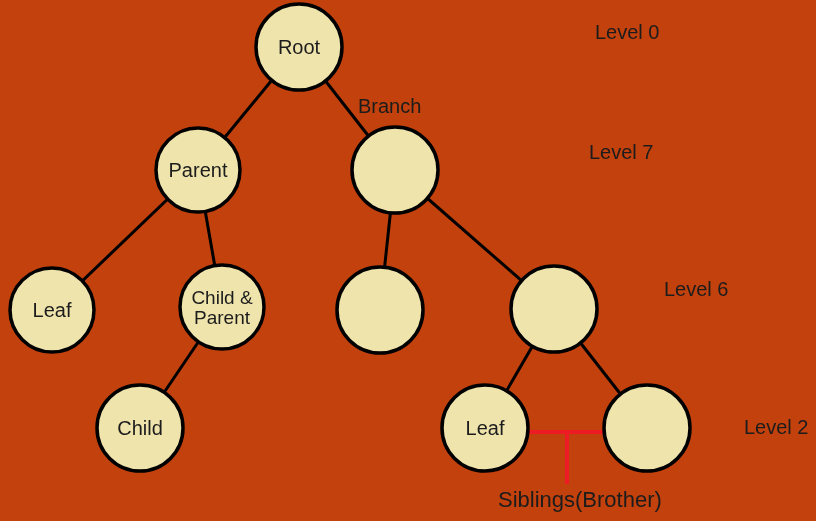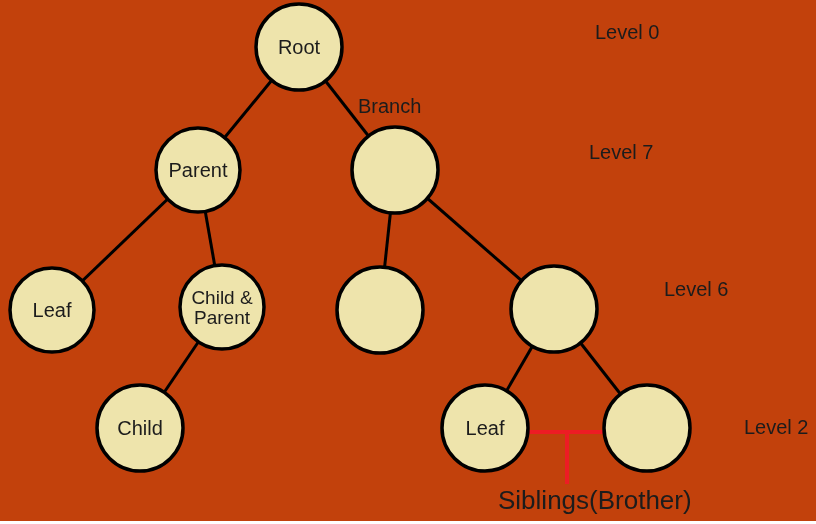--- a/index.html
+++ b/index.html
@@ -22,21 +22,21 @@
     fill: #1c1c1c;
   }
   .node-label.small { font-size: 19px; }
   .float-label {
     position: absolute;
     color: #1c1c1c;
     font-size: 20px;
     line-height: 22px;
     white-space: nowrap;
   }
-  .float-label.siblings { font-size: 26px; }
+  .float-label.siblings { font-size: 22px; }
 </style>
 </head>
 <body>
 
 <div class="stage">
   <svg id="tree-svg" width="816" height="524" viewBox="0 0 816 524">
     <g id="edges-layer">
         <line x1="299" y1="47" x2="198" y2="170" stroke="#000000" stroke-width="3"></line>
         <line x1="299" y1="47" x2="395" y2="170" stroke="#000000" stroke-width="3"></line>
         <line x1="198" y1="170" x2="52" y2="310" stroke="#000000" stroke-width="3"></line>

